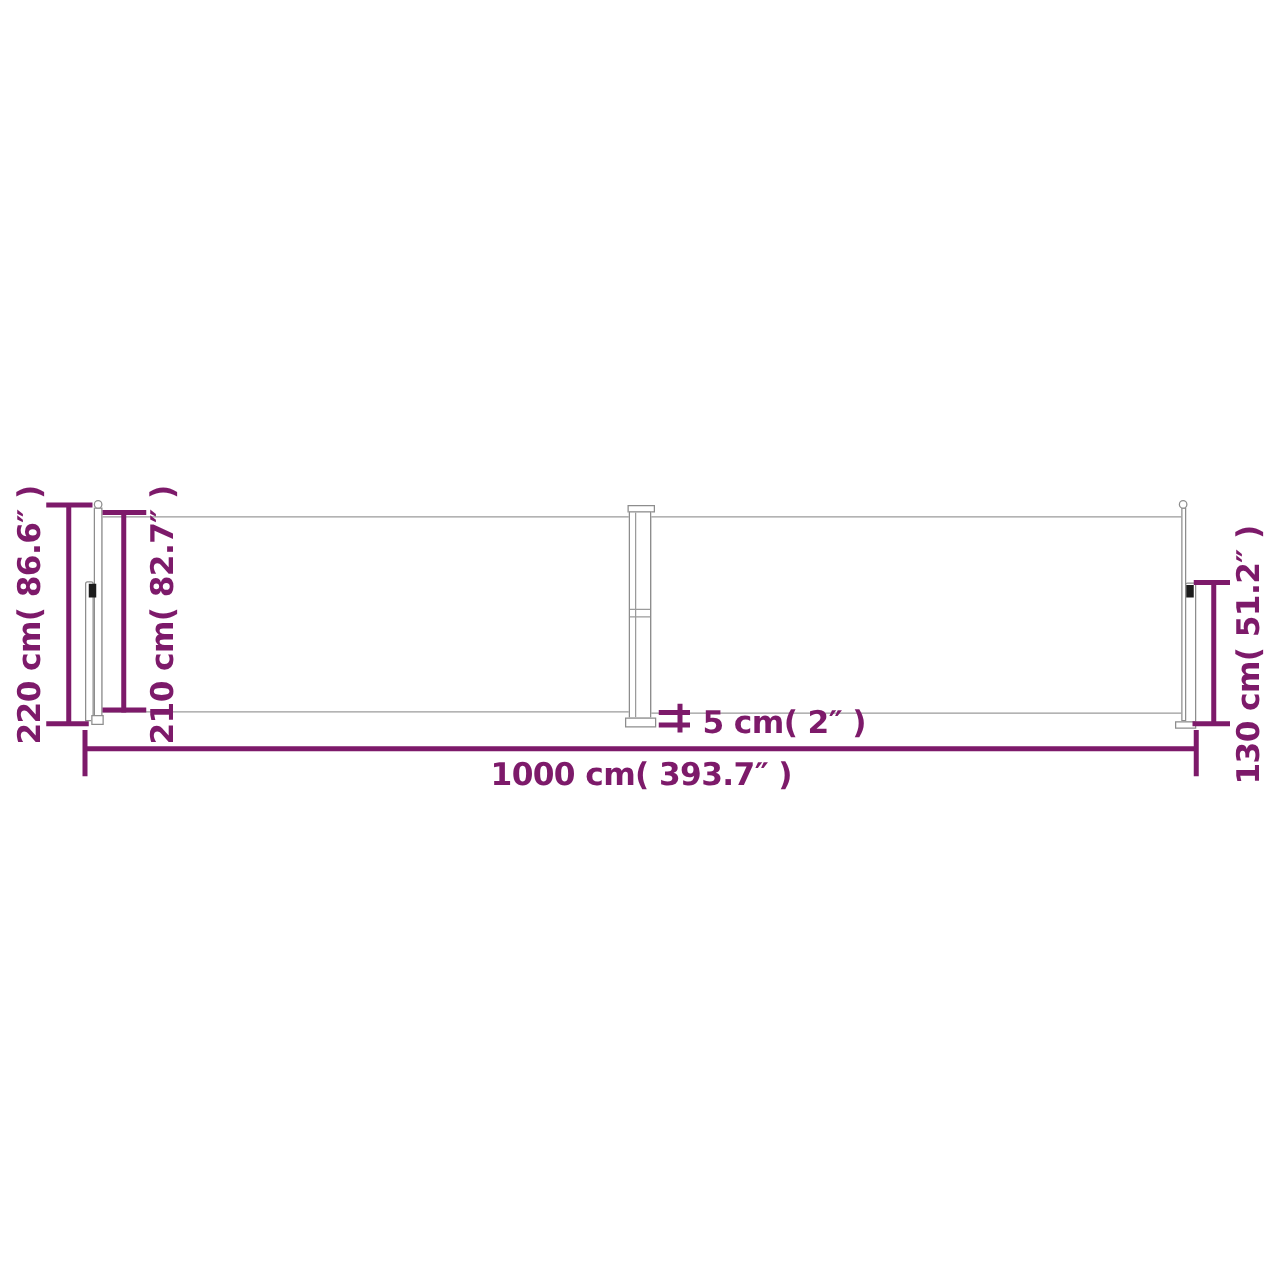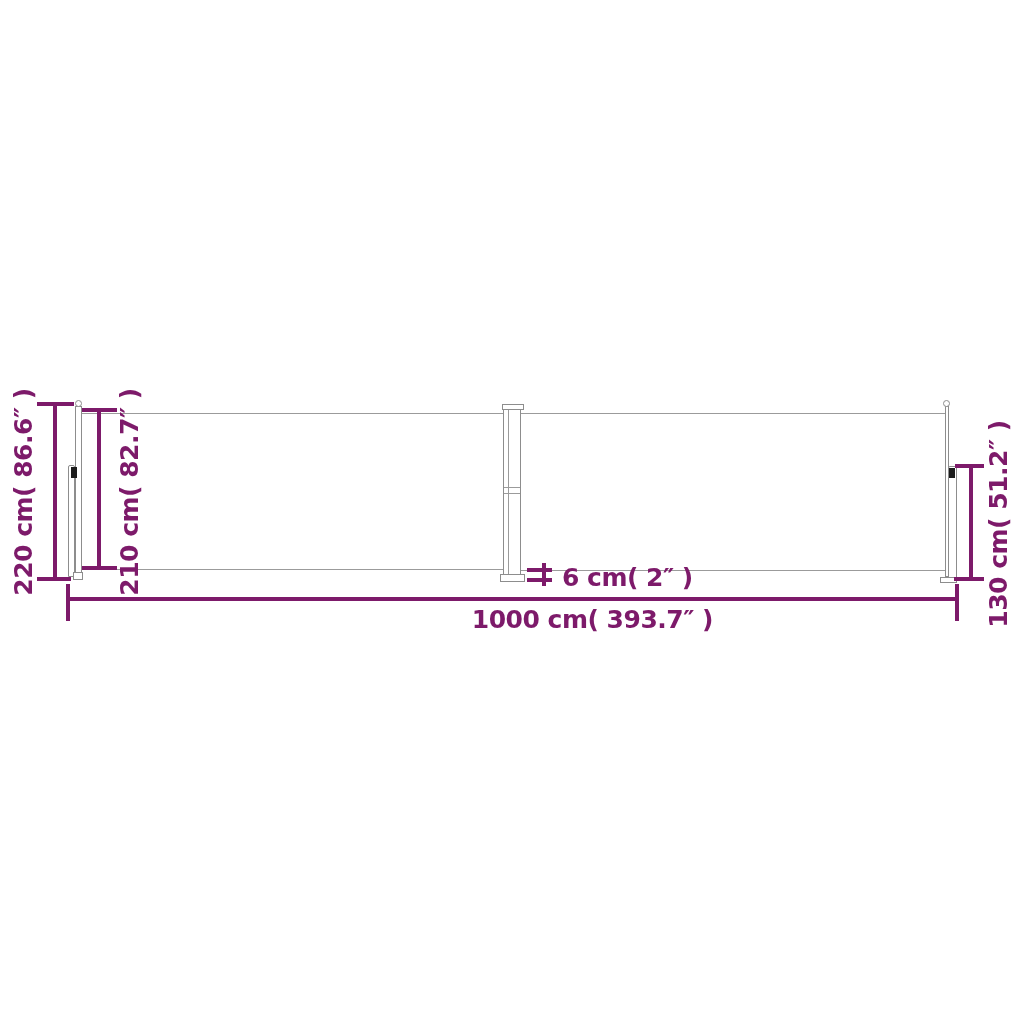--- a/index.html
+++ b/index.html
@@ -13,21 +13,21 @@
   .cap-circle{position:absolute;width:7px;height:7px;border:1px solid #8d8d8d;border-radius:50%;background:#fff;box-sizing:border-box;}
   .clip{position:absolute;background:#1c1c1c;}
   .inner-line{position:absolute;background:#9b9b9b;}
   
   .dim{position:absolute;background:#7d1a6a;}
   .dim-label{
     position:absolute;color:#7d1a6a;font-weight:bold;font-size:25px;line-height:28px;
     letter-spacing:-0.5px;white-space:nowrap;
   }
   .rot{transform:rotate(-90deg);text-align:center;}
-  .center-text{text-align:right;}
+  .center-text{text-align:center;}
 </style>
 </head>
 <body>
 
 <div id="stage">
 
   <div class="gray-box" style="left:81px;top:413px;width:424px;height:157px;"></div>
   <div class="gray-box" style="left:520px;top:413px;width:427px;height:158px;"></div>
 
   <div class="gray-thin" style="left:75px;top:406px;width:7px;height:171px;"></div>
@@ -66,15 +66,15 @@
   <div class="dim-label rot" style="left:879px;top:510px;width:240px;height:28px;">130 cm( 51.2″ )</div>
 
   <div class="dim" style="left:68px;top:597px;width:890px;height:4px;"></div>
   <div class="dim" style="left:66px;top:584px;width:4px;height:37px;"></div>
   <div class="dim" style="left:955px;top:584px;width:4px;height:37px;"></div>
   <div class="dim-label center-text" style="left:313px;top:606px;width:400px;">1000 cm( 393.7″ )</div>
 
   <div class="dim" style="left:527px;top:568px;width:25px;height:4px;"></div>
   <div class="dim" style="left:527px;top:578px;width:25px;height:4px;"></div>
   <div class="dim" style="left:542px;top:563px;width:4px;height:23px;"></div>
-  <div class="dim-label" style="left:562px;top:564px;">6 cm( 2″ )</div>
+  <div class="dim-label" style="left:562px;top:564px;">5 cm( 2″ )</div>
 
 </div>
 
 </body></html>

